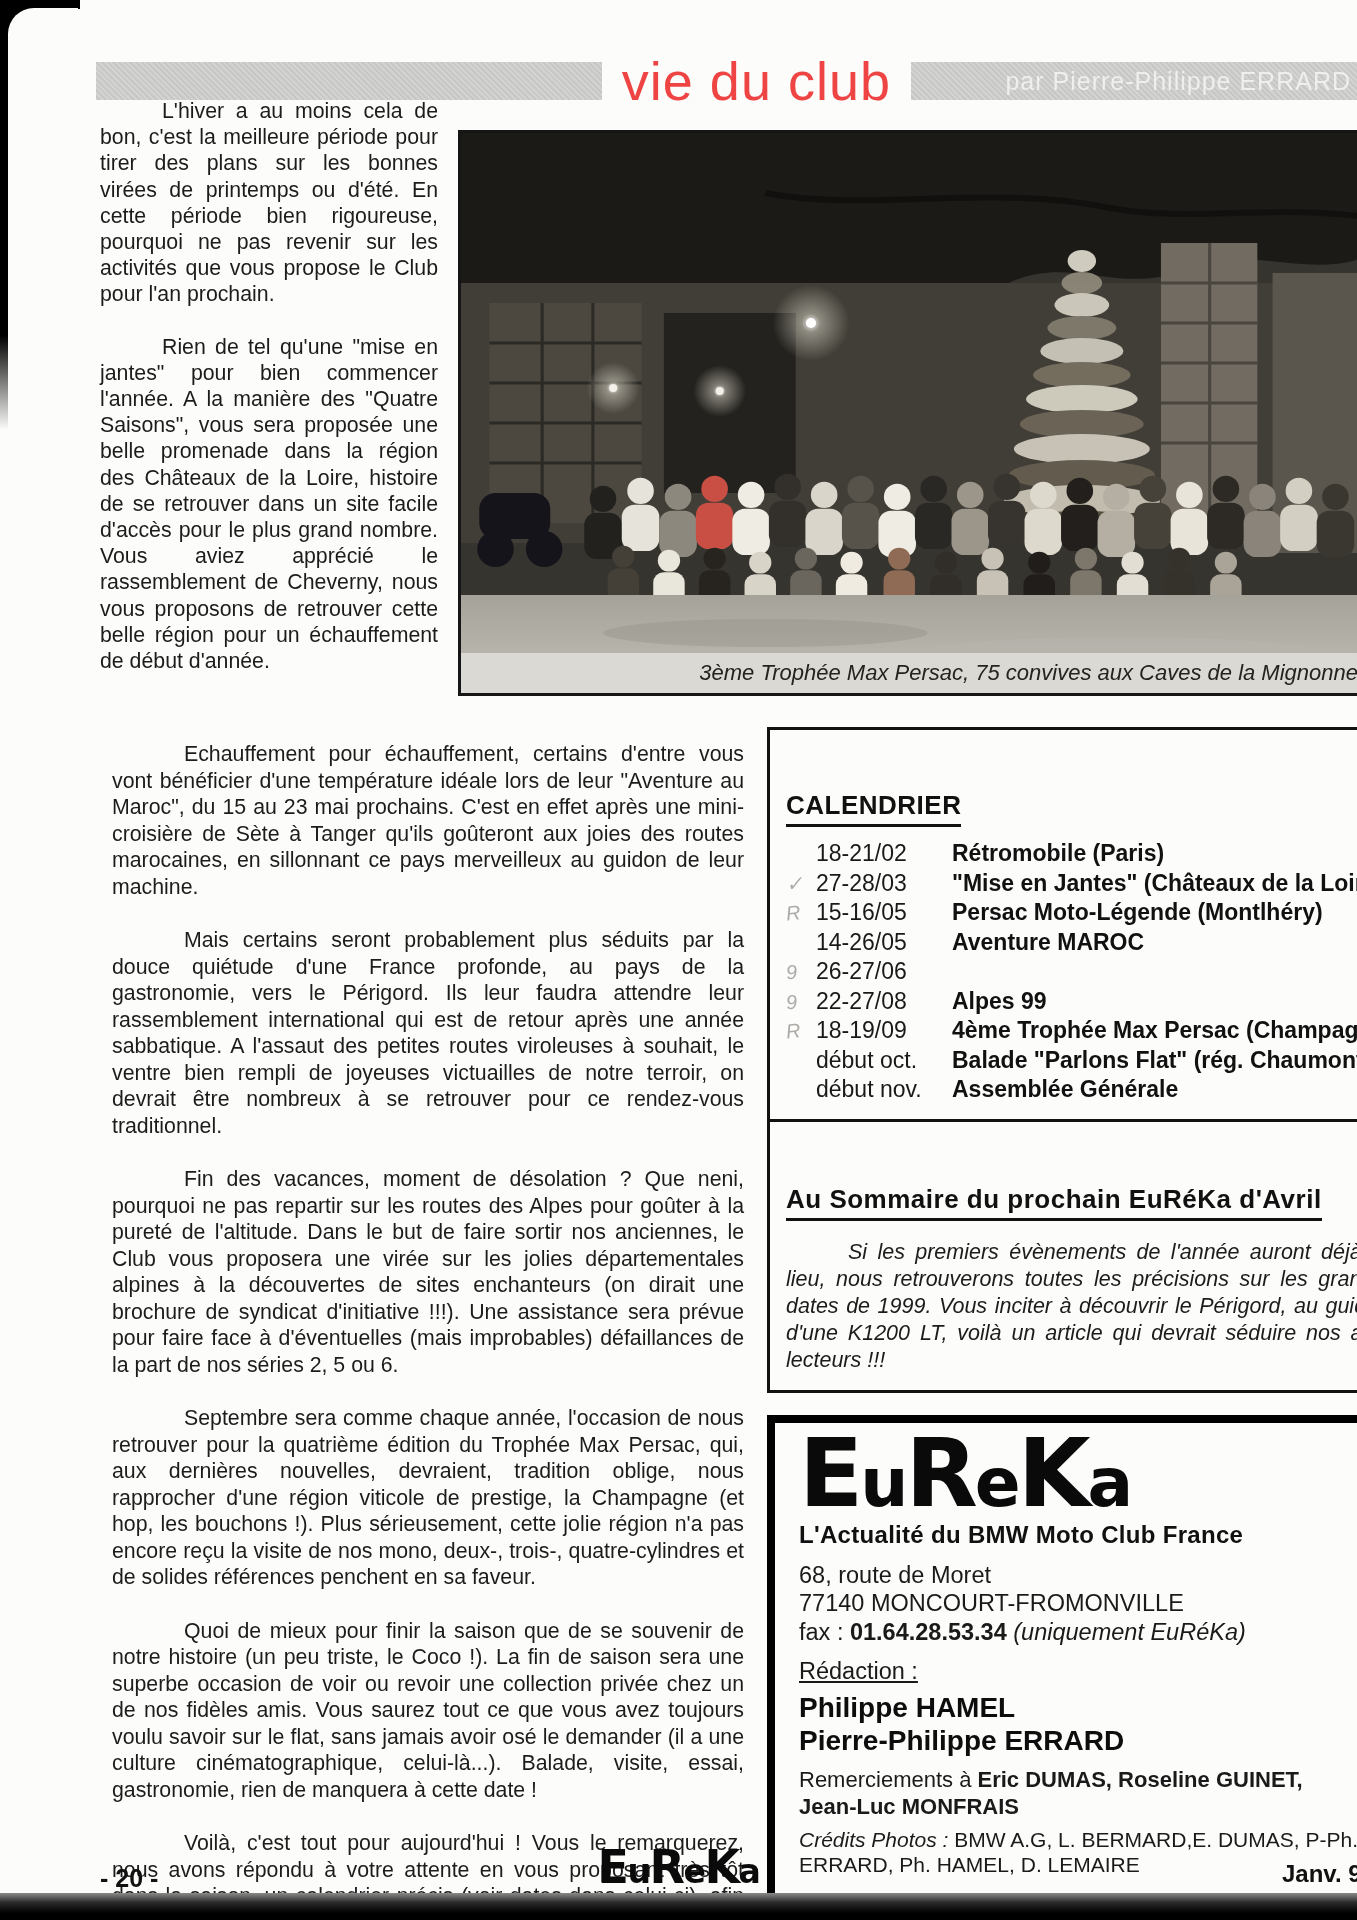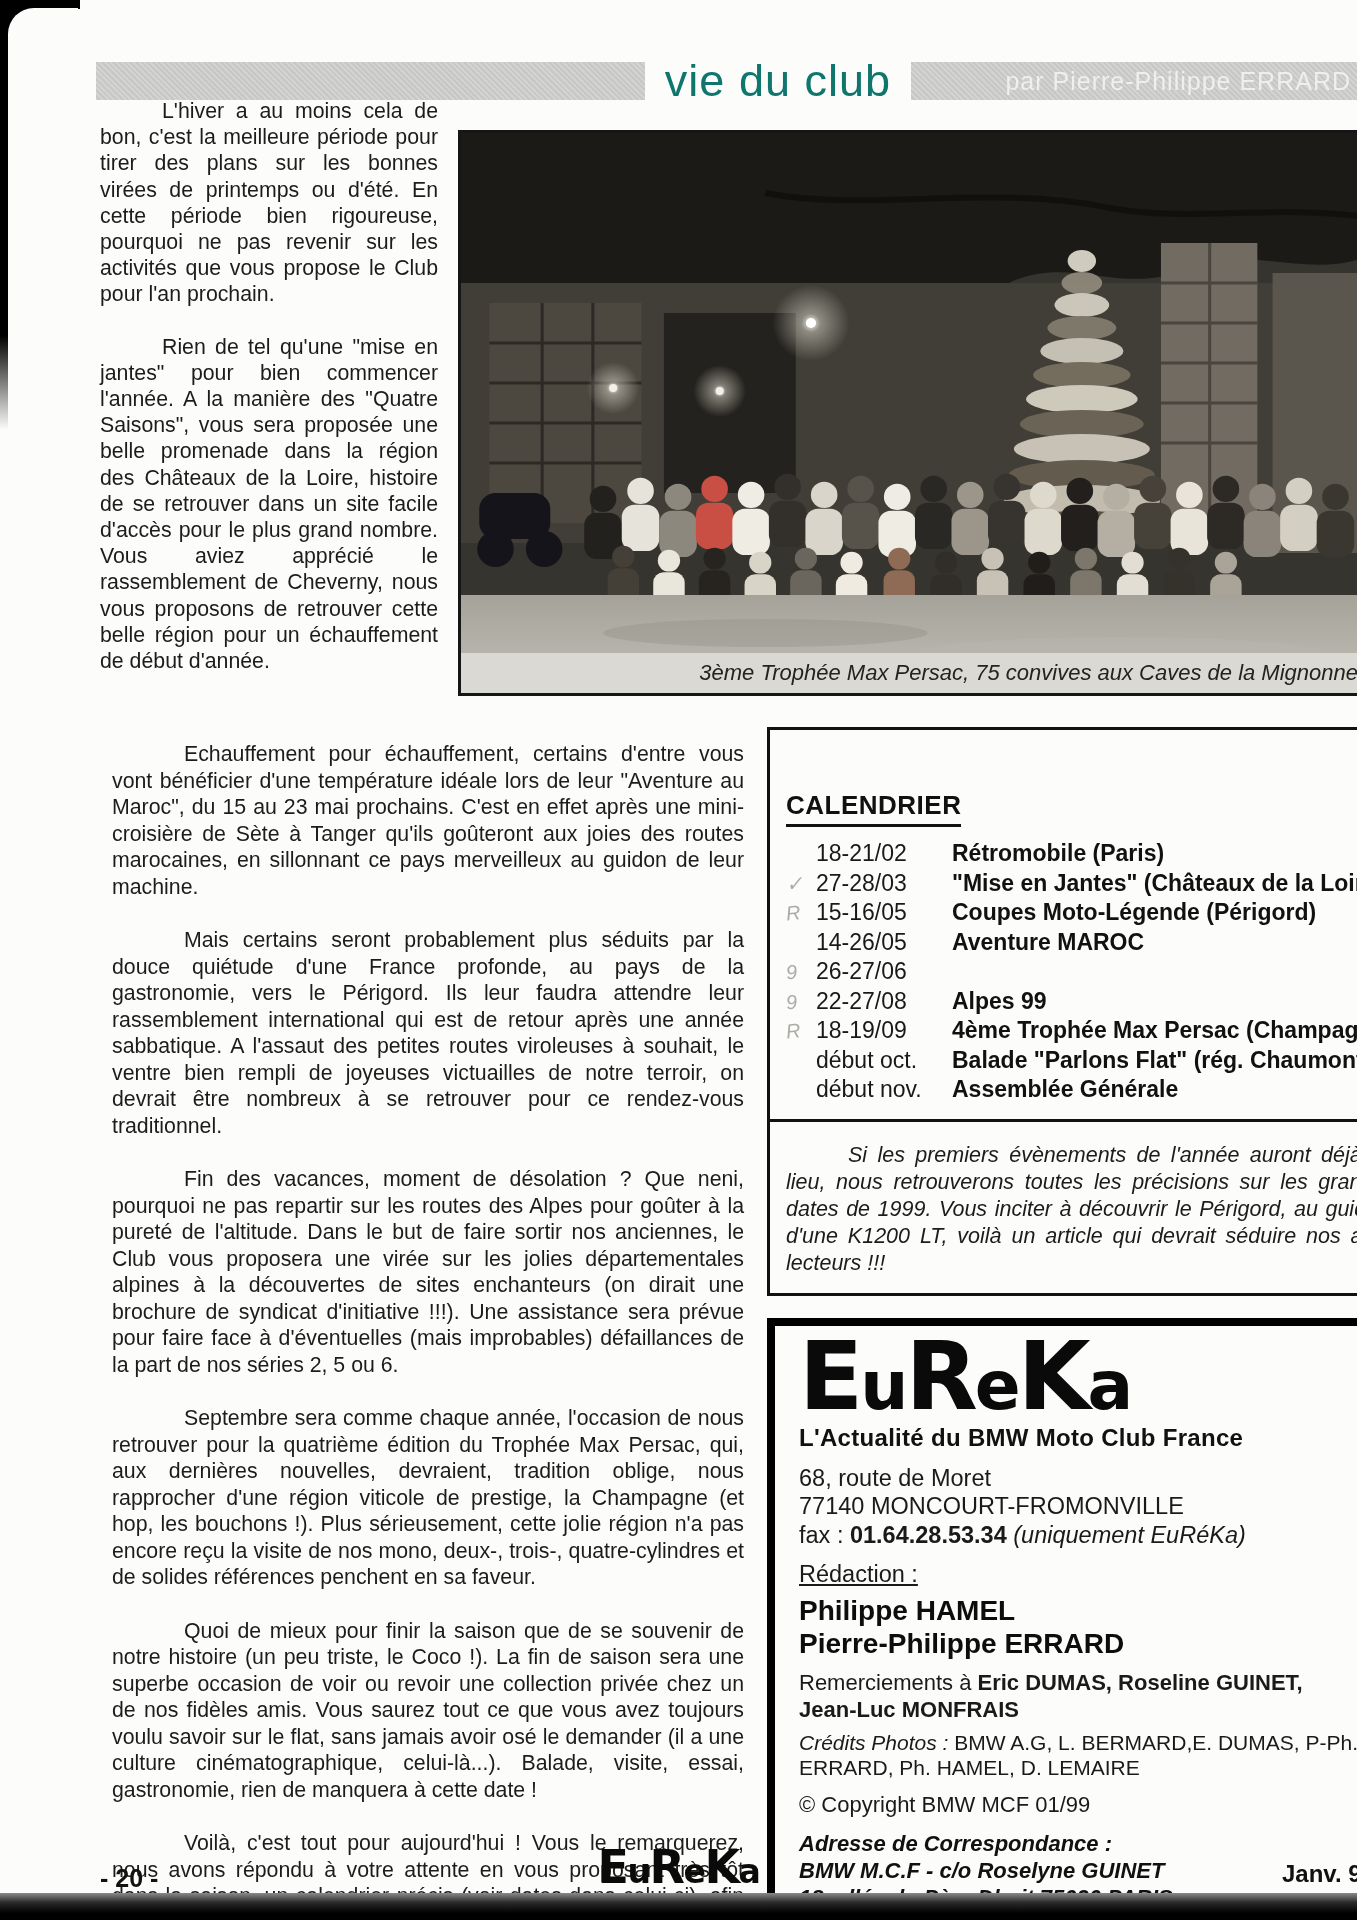--- a/index.html
+++ b/index.html
@@ -10,21 +10,21 @@
   .scan-corner-top{position:absolute;left:0;top:0;width:80px;height:9px;background:#000;}
   .scan-corner-page{position:absolute;left:8px;top:8px;width:70px;height:430px;background:#fcfcfa;border-top-left-radius:26px;}
   .scan-bottom{position:absolute;left:0;bottom:0;width:100%;height:27px;
                background:linear-gradient(#8a8a8a,#2a2a2a 35%,#000 75%);}
   
   .band{position:absolute;left:96px;top:62px;right:0;height:38px;display:flex;align-items:stretch;}
   .band-seg{background:#c7c7c5;background-image:repeating-linear-gradient(45deg,rgba(255,255,255,.22) 0 2px,rgba(0,0,0,0) 2px 4px);}
   .band-left{flex:1;}
   .band-right{width:446px;display:flex;align-items:center;justify-content:flex-end;padding-right:6px;box-sizing:border-box;}
   .band-title{background:#fcfcfa;display:flex;align-items:center;padding:0 20px;
-              font-size:45px;color:#0f766e;letter-spacing:1px;line-height:38px;white-space:nowrap;}
+              font-size:54px;color:#ef4444;letter-spacing:1px;line-height:38px;white-space:nowrap;}
   .band-byline{color:#efefed;font-size:25px;letter-spacing:1px;white-space:nowrap;}
   
   .col-narrow{position:absolute;left:100px;top:98px;width:338px;font-size:21.3px;line-height:26.2px;
               text-align:justify;color:#1c1c1c;}
   .col-narrow p{margin:0 0 26px 0;text-indent:62px;}
   .col-left{position:absolute;left:100px;top:741px;width:644px;font-size:21.3px;line-height:26.5px;
             text-align:justify;color:#1c1c1c;}
   .col-left p{margin:0 0 27px 12px;text-indent:72px;}
   .bmw-roundel{display:inline-block;vertical-align:-4px;margin-left:6px;}
   
@@ -238,21 +238,21 @@
         <span class="cal-event">Rétromobile (Paris)</span>
       </div>
       <div class="cal-row">
         <span class="cal-mark">✓</span>
         <span class="cal-date">27-28/03</span>
         <span class="cal-event">"Mise en Jantes" (Châteaux de la Loire)</span>
       </div>
       <div class="cal-row">
         <span class="cal-mark">R</span>
         <span class="cal-date">15-16/05</span>
-        <span class="cal-event">Coupes Moto-Légende (Périgord)</span>
+        <span class="cal-event">Persac Moto-Légende (Montlhéry)</span>
       </div>
       <div class="cal-row">
         <span class="cal-mark"></span>
         <span class="cal-date">14-26/05</span>
         <span class="cal-event">Aventure MAROC</span>
       </div>
       <div class="cal-row">
         <span class="cal-mark">9</span>
         <span class="cal-date">26-27/06</span>
       </div>
@@ -272,20 +272,21 @@
         <span class="cal-event">Balade "Parlons Flat" (rég. Chaumont)</span>
       </div>
       <div class="cal-row">
         <span class="cal-mark"></span>
         <span class="cal-date">début nov.</span>
         <span class="cal-event">Assemblée Générale</span>
       </div>
     </div>
 
     <div class="box som-box">
+      <div class="box-heading">Au Sommaire du prochain EuRéKa d'Avril</div>
       <p class="som-body">Si les premiers évènements de l'année auront déjà eu lieu, nous retrouverons toutes les précisions sur les grandes dates de 1999. Vous inciter à découvrir le Périgord, au guidon, d'une K1200 LT, voilà un article qui devrait séduire nos amis lecteurs !!!</p>
     </div>
 
     <div class="box eureka-box">
       <div class="logo logo-main">
         <span>E</span><span class="sm">u</span><span>R</span><span class="sm">e</span><span>K</span><span class="sm">a</span>
       </div>
       <div class="tagline">L'Actualité du BMW Moto Club France</div>
       <div class="addr">
         <div>68, route de Moret</div>

